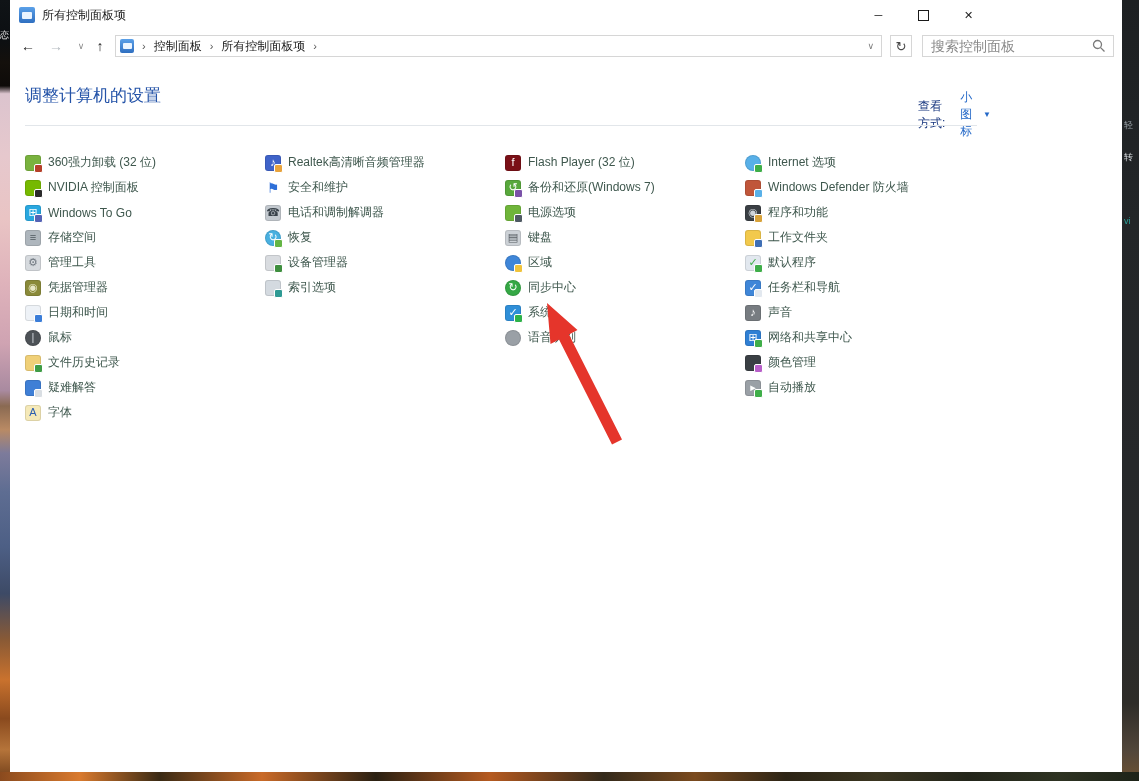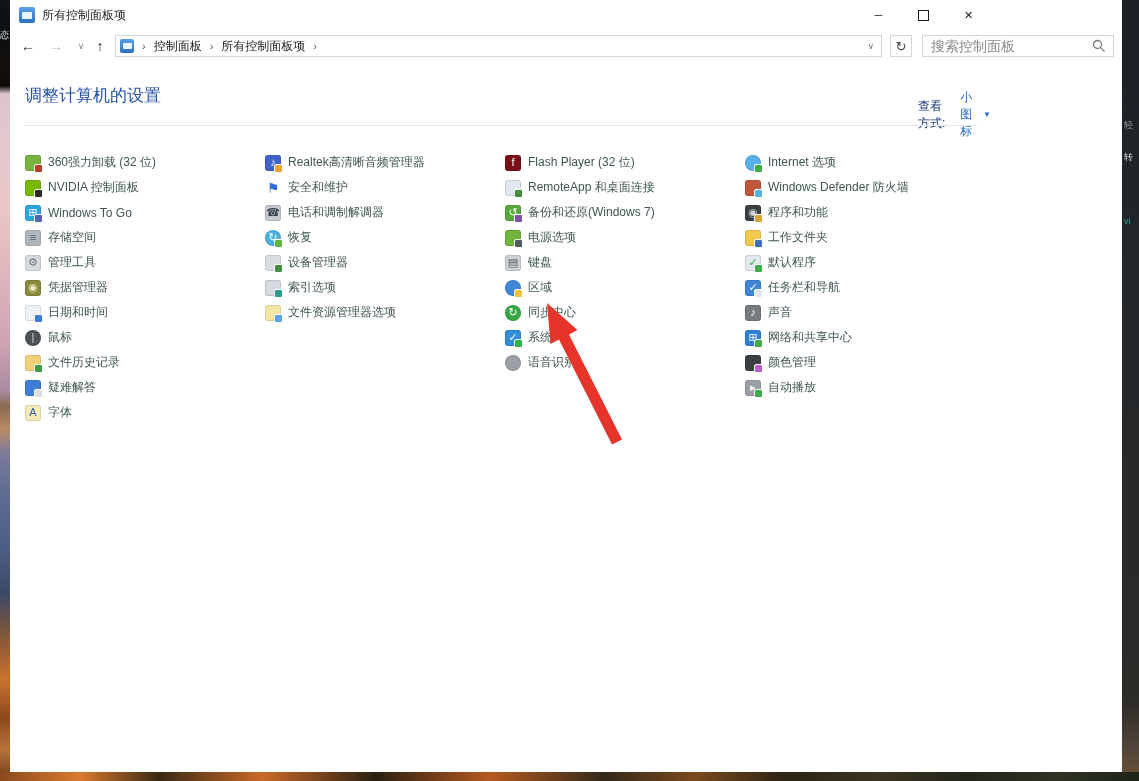--- a/index.html
+++ b/index.html
@@ -224,37 +224,25 @@
               <i class="badge" style="background: rgb(63, 143, 63);"></i>
             </span>
             <span class="label">设备管理器</span>
           </div>
           <div class="item">
             <span class="icon" style="background: rgb(212, 218, 224); color: rgb(51, 51, 51);">
               <i class="badge" style="background: rgb(46, 154, 148);"></i>
             </span>
             <span class="label">索引选项</span>
           </div>
-          <div class="item">
-            <span class="icon" style="background: rgb(243, 230, 162); color: rgb(255, 255, 255);">
-              <i class="badge" style="background: rgb(88, 166, 221);"></i>
-            </span>
-            <span class="label">文件资源管理器选项</span>
-          </div>
         </div>
         <div class="col">
           <div class="item">
             <span class="icon" style="background: rgb(122, 16, 23); color: rgb(255, 255, 255);">f</span>
             <span class="label">Flash Player (32 位)</span>
-          </div>
-          <div class="item">
-            <span class="icon" style="background: rgb(226, 232, 239); color: rgb(51, 51, 51);">
-              <i class="badge" style="background: rgb(63, 143, 63);"></i>
-            </span>
-            <span class="label">RemoteApp 和桌面连接</span>
           </div>
           <div class="item">
             <span class="icon" style="background: rgb(88, 168, 60); color: rgb(255, 255, 255);">↺<i class="badge" style="background: rgb(122, 82, 168);"></i></span>
             <span class="label">备份和还原(Windows 7)</span>
           </div>
           <div class="item">
             <span class="icon" style="background: rgb(111, 181, 58); color: rgb(255, 255, 255);">
               <i class="badge" style="background: rgb(79, 90, 99);"></i>
             </span>
             <span class="label">电源选项</span>

